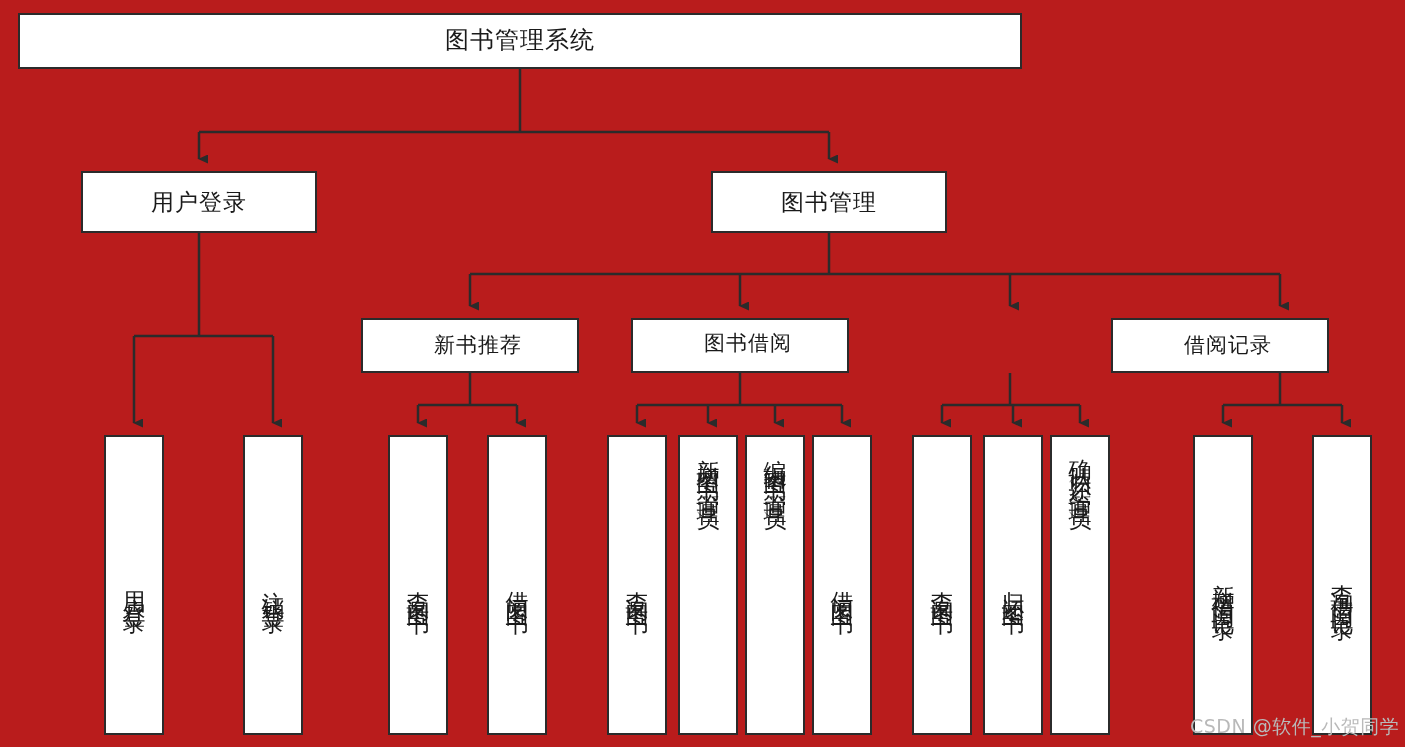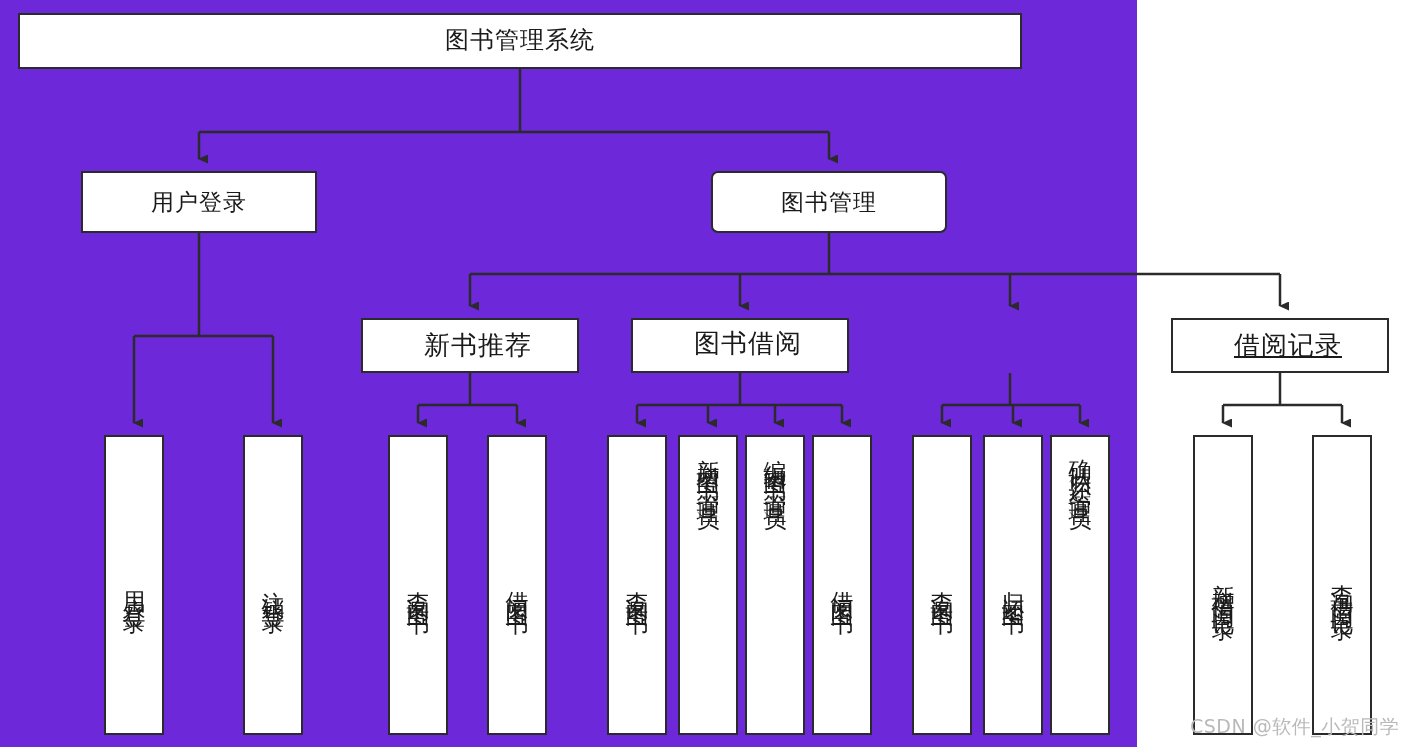--- a/index.html
+++ b/index.html
@@ -8,23 +8,23 @@
     background: #ffffff;
   }
   body {
     width: 1405px;
     height: 747px;
     overflow: hidden;
     font-family: "DejaVu Sans", "Liberation Sans", sans-serif;
   }
   #diagram-root {
     position: relative;
-    width: 1137px;
+    width: 1405px;
     height: 747px;
-    background: #6d28d9;
+    background: #b91c1c;
   }
   svg.layer {
     position: absolute;
     left: 0;
     top: 0;
     width: 1405px;
     height: 747px;
   }
   .node-box {
     position: absolute;
@@ -38,21 +38,21 @@
   }
   .node-label {
     font-size: 23px;
     line-height: 1.15;
     letter-spacing: 1px;
     white-space: nowrap;
     color: #1a1a1a;
   }
   .node-box.root .node-label { font-size: 24px; }
   .node-box.level2 .node-label { font-size: 23px; }
-  .node-box.level3 .node-label { font-size: 26px; margin-left: 16px; }
+  .node-box.level3 .node-label { font-size: 21px; margin-left: 16px; }
 
   .leaf-box {
     position: absolute;
     box-sizing: border-box;
     border: 2.5px solid #2b2b2b;
     background: #ffffff;
     display: flex;
     justify-content: center;
     overflow: hidden;
   }
@@ -148,31 +148,31 @@
     </g>
   </svg>
 
   <div class="node-box root" style="left:18px; top:13px; width:1004px; height:56px;">
     <span class="node-label">图书管理系统</span>
   </div>
 
   <div class="node-box level2" style="left:81px; top:171px; width:236px; height:62px;">
     <span class="node-label">用户登录</span>
   </div>
-  <div class="node-box level2" style="left:711px; top:171px; width:236px; height:62px;border-radius:7px;">
+  <div class="node-box level2" style="left:711px; top:171px; width:236px; height:62px;">
     <span class="node-label">图书管理</span>
   </div>
 
   <div class="node-box level3" style="left:361px; top:318px; width:218px; height:55px;">
     <span class="node-label">新书推荐</span>
   </div>
   <div class="node-box level3" style="left:631px; top:318px; width:218px; height:55px;font-family:Liberation Mono, monospace;">
     <span class="node-label">图书借阅</span>
   </div>
-  <div class="node-box level3" style="left:1171px; top:318px; width:218px; height:55px;text-decoration:underline;">
+  <div class="node-box level3" style="left:1111px; top:318px; width:218px; height:55px;">
     <span class="node-label">借阅记录</span>
   </div>
 
   <div class="leaf-box vmid" style="left:104px; top:435px; width:60px; height:300px;">
     <span class="leaf-label">用户登录</span>
   </div>
   <div class="leaf-box vmid" style="left:243px; top:435px; width:60px; height:300px;">
     <span class="leaf-label">注销登录</span>
   </div>
 

